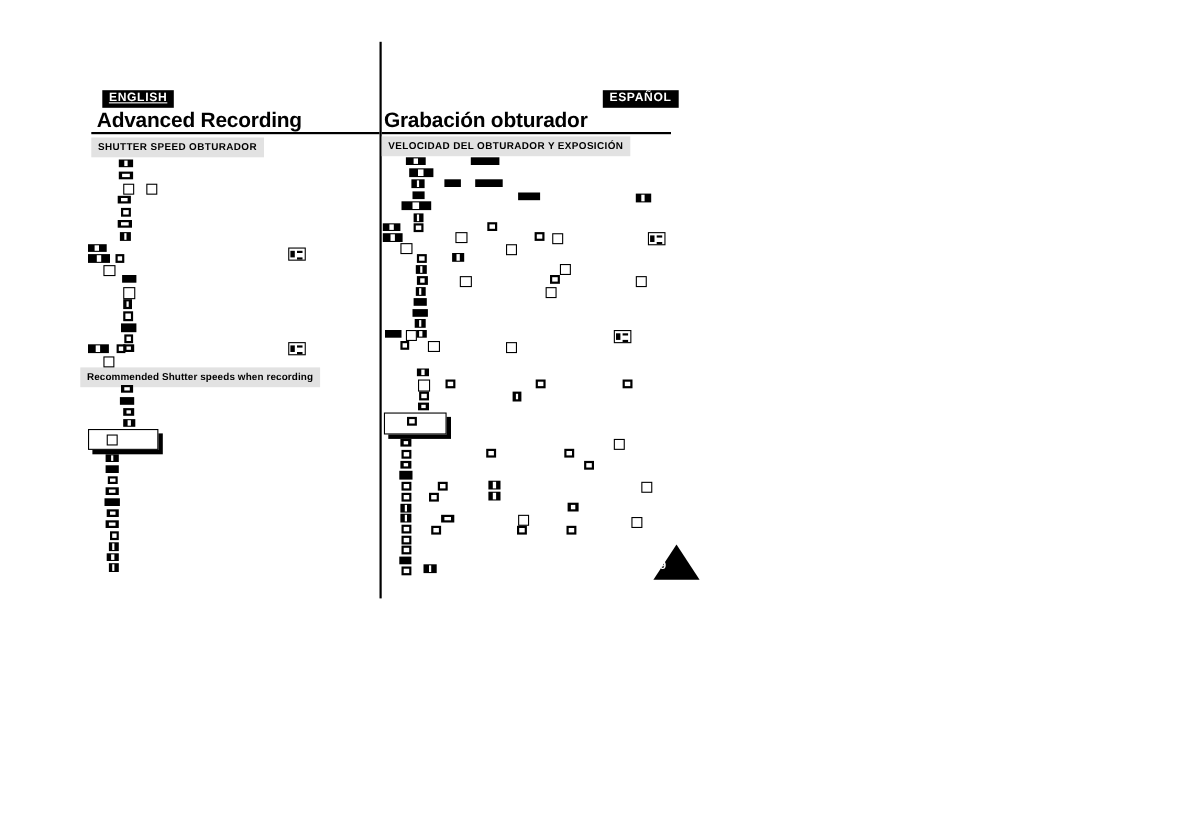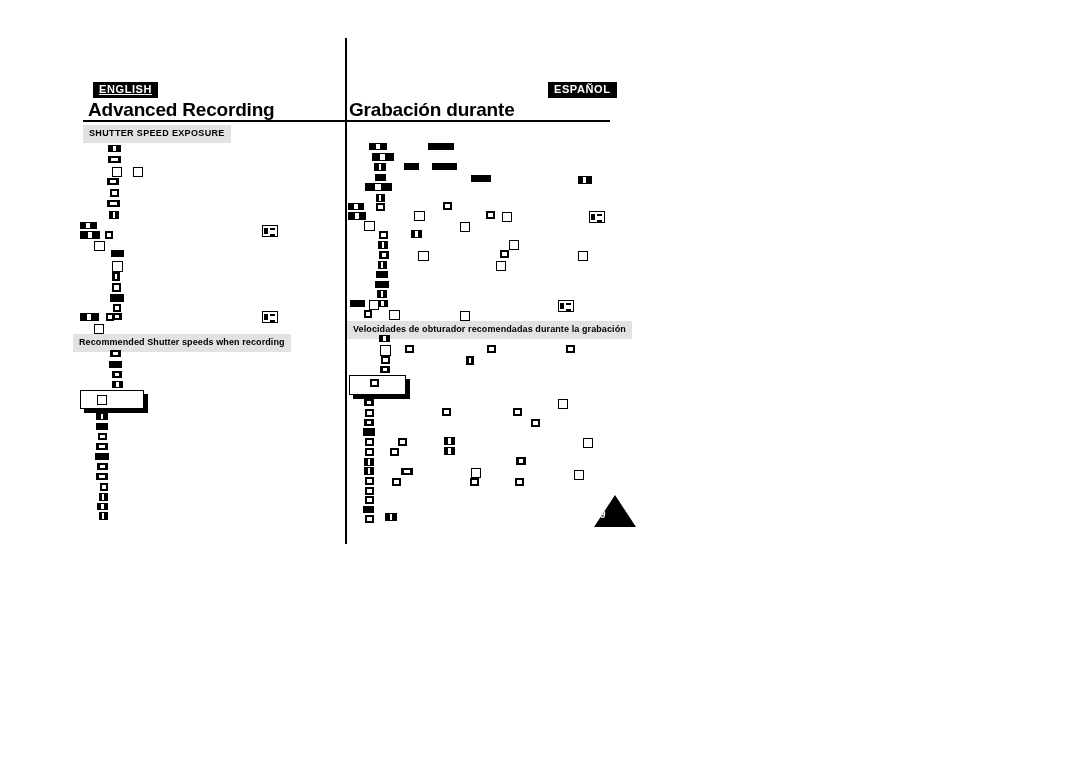--- a/index.html
+++ b/index.html
@@ -189,21 +189,21 @@
 
 <div id="page">
 
   <div class="col-divider"></div>
 
   <div class="lang-badge" id="badge-english">ENGLISH</div>
 
   <div class="section-title" id="title-en">Advanced Recording</div>
   <div class="title-rule" id="rule-en"></div>
 
-  <div class="gray-bar caps" id="head-en-1">SHUTTER SPEED    EXPOSURE</div>
+  <div class="gray-bar caps" id="head-en-1">SHUTTER SPEED    OBTURADOR</div>
 
   <div class="gray-bar sentence" id="cap-en-1">Recommended Shutter speeds when recording</div>
 
   <div class="callout" id="callout-en"></div>
 
   <div id="redactions-english">
       <div class="redact split" style="left: 108px; top: 145px; width: 13px; height: 7px;"></div>
       <div class="redact inset" style="left: 108px; top: 156px; width: 13px; height: 7px;"></div>
       <div class="redact hollow" style="left: 112px; top: 167px; width: 8px; height: 8px;"></div>
       <div class="redact hollow" style="left: 133px; top: 167px; width: 8px; height: 8px;"></div>
@@ -240,25 +240,25 @@
       <div class="redact inset" style="left: 97px; top: 463px; width: 11px; height: 7px;"></div>
       <div class="redact inset" style="left: 96px; top: 473px; width: 12px; height: 7px;"></div>
       <div class="redact inset" style="left: 100px; top: 483px; width: 8px; height: 8px;"></div>
       <div class="redact split" style="left: 99px; top: 493px; width: 9px; height: 8px;"></div>
       <div class="redact split" style="left: 97px; top: 503px; width: 11px; height: 7px;"></div>
       <div class="redact split" style="left: 99px; top: 512px; width: 9px; height: 8px;"></div>
     </div>
 
   <div class="lang-badge" id="badge-espanol">ESPAÑOL</div>
 
-  <div class="section-title" id="title-es">Grabación durante</div>
+  <div class="section-title" id="title-es">Grabación obturador</div>
   <div class="title-rule" id="rule-es"></div>
 
-
-  <div class="gray-bar sentence" id="cap-es-1">Velocidades de obturador recomendadas durante la grabación</div>
+  <div class="gray-bar caps" id="head-es-1">VELOCIDAD DEL OBTURADOR Y EXPOSICIÓN</div>
+
 
   <div class="callout" id="callout-es"></div>
 
   <div id="redactions-spanish">
       <div class="redact split" style="left: 369px; top: 143px; width: 18px; height: 7px;"></div>
       <div class="redact" style="left: 428px; top: 143px; width: 26px; height: 7px;"></div>
       <div class="redact split" style="left: 372px; top: 153px; width: 22px; height: 8px;"></div>
       <div class="redact split" style="left: 374px; top: 163px; width: 12px; height: 8px;"></div>
       <div class="redact" style="left: 404px; top: 163px; width: 15px; height: 7px;"></div>
       <div class="redact" style="left: 432px; top: 163px; width: 25px; height: 7px;"></div>

